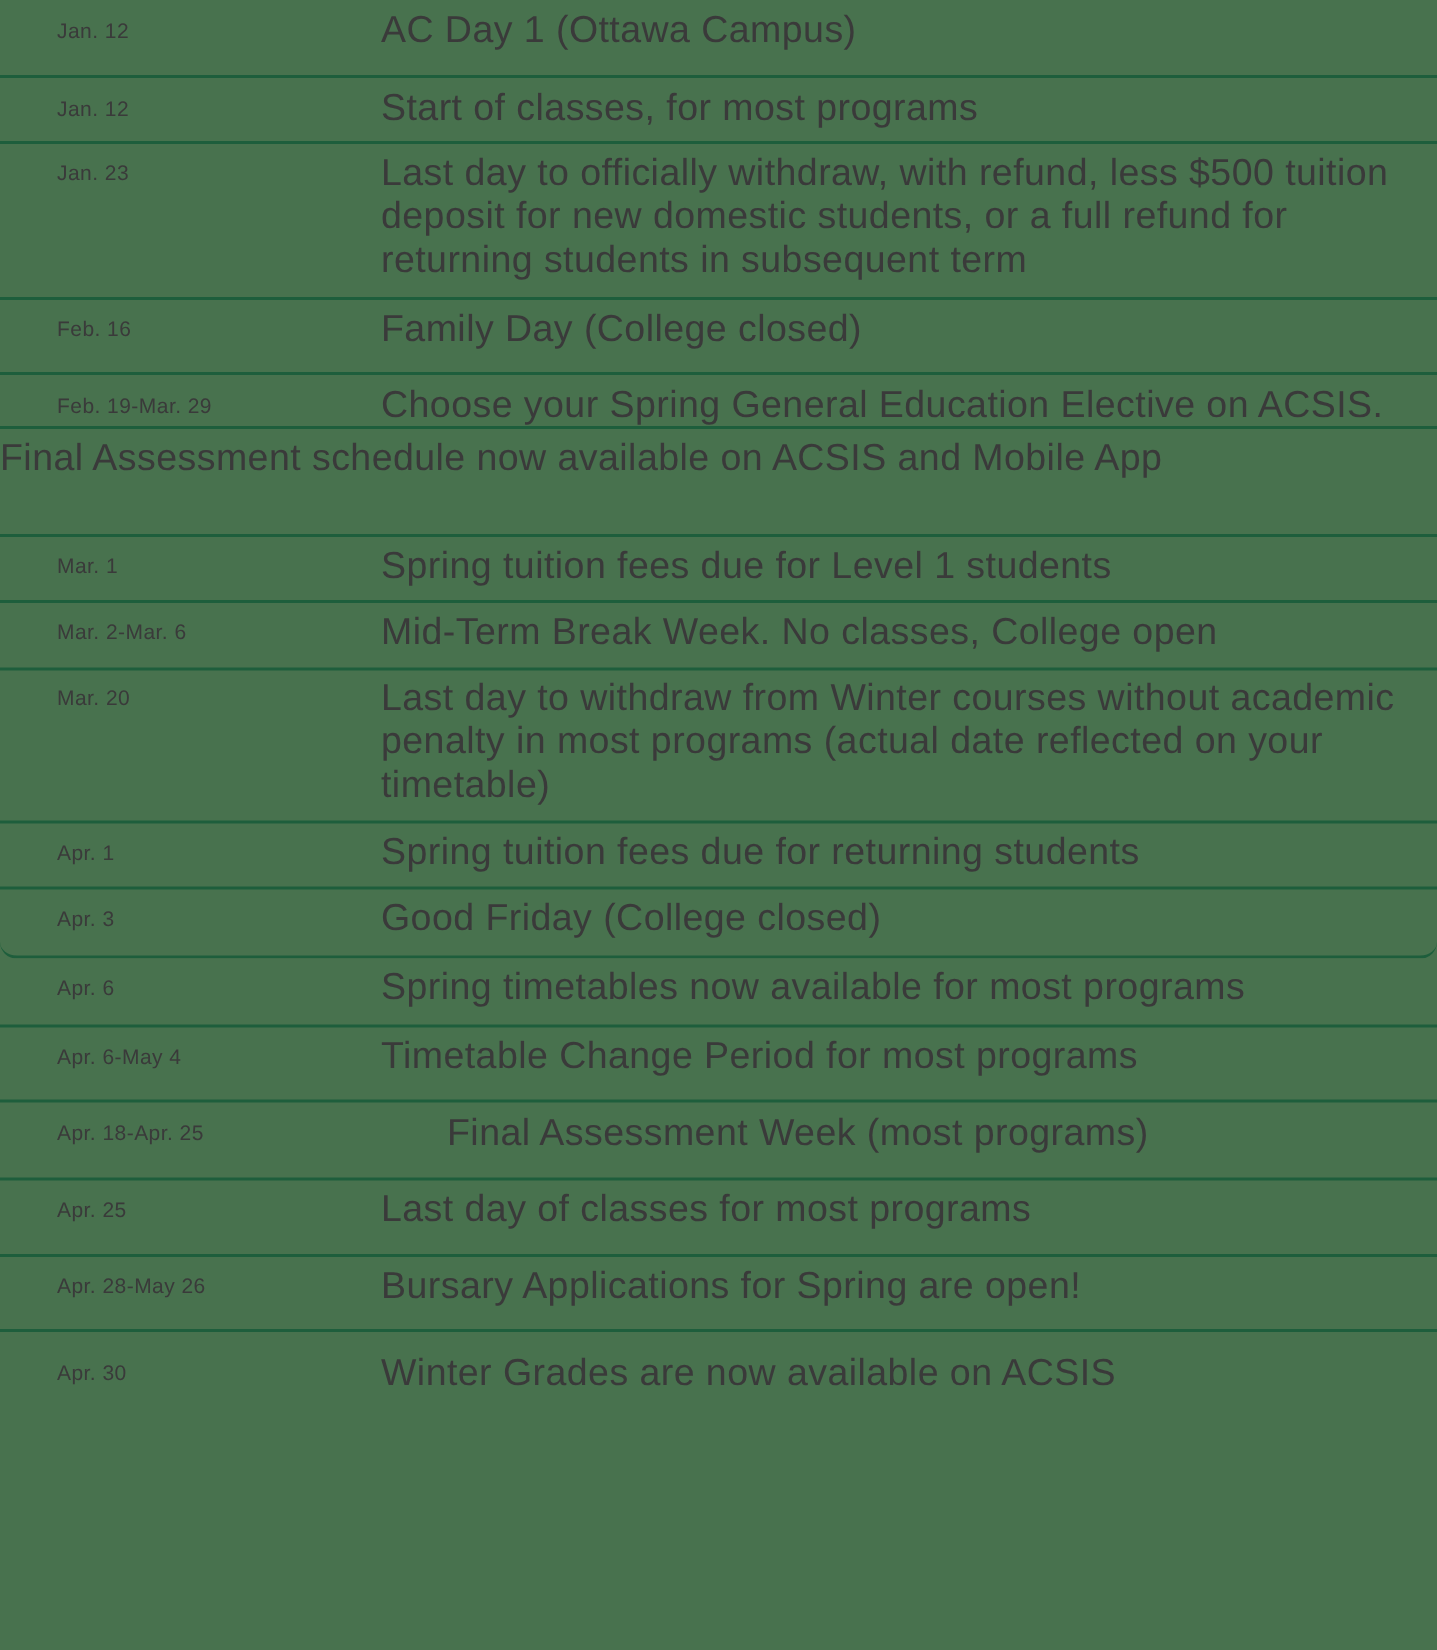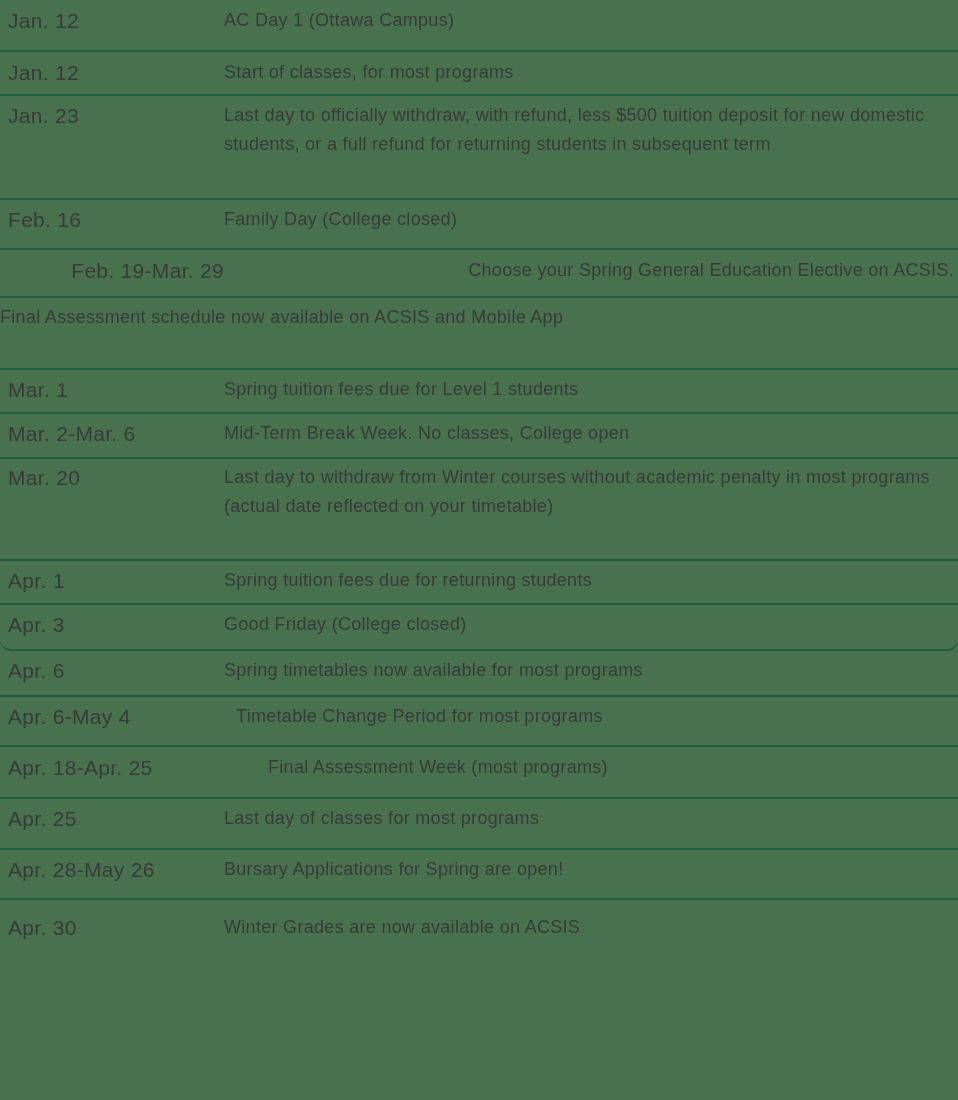--- a/index.html
+++ b/index.html
@@ -25,30 +25,31 @@
     }
     .row:last-child {
       border-bottom: none;
       align-items: center;
     }
     .date {
       width: 224px;
       flex: 0 0 224px;
       padding-left: 8px;
       box-sizing: border-box;
-      font-size: 21px;
+      font-size: 14px;
       line-height: 29px;
       letter-spacing: 0.3px;
+      margin-left: 30px;
     }
     .desc {
       flex: 1 1 auto;
-      font-size: 18px;
+      font-size: 25px;
       line-height: 29px;
       letter-spacing: 0.3px;
-      padding-right: 4px;
+      padding-right: 16px;
     }
   </style>
 </head>
 <body>
 
 <div class="schedule">
   <div class="row" style="height:52px;padding-top:6px;">
     <div class="date">Jan. 12</div>
     <div class="desc">AC Day 1 (Ottawa Campus)</div>
   </div>
@@ -57,21 +58,21 @@
     <div class="desc">Start of classes, for most programs</div>
   </div>
   <div class="row" style="height:104px;padding-top:5px;">
     <div class="date">Jan. 23</div>
     <div class="desc">Last day to officially withdraw, with refund, less $500 tuition deposit for new domestic students, or a full refund for returning students in subsequent term</div>
   </div>
   <div class="row" style="height:50px;padding-top:5px;">
     <div class="date">Feb. 16</div>
     <div class="desc">Family Day (College closed)</div>
   </div>
-  <div class="row" style="height:48px;padding-top:6px;text-align:right;">
+  <div class="row" style="height:36px;padding-top:6px;">
     <div class="date">Feb. 19-Mar. 29</div>
     <div class="desc">Choose your Spring General Education Elective on ACSIS.</div>
   </div>
   <div class="row" style="height:72px;padding-top:5px;">
     <div class="desc">Final Assessment schedule now available on ACSIS and Mobile App</div>
   </div>
   <div class="row" style="height:44px;padding-top:5px;">
     <div class="date">Mar. 1</div>
     <div class="desc">Spring tuition fees due for Level 1 students</div>
   </div>
@@ -88,21 +89,21 @@
     <div class="desc">Spring tuition fees due for returning students</div>
   </div>
   <div class="row" style="height:46px;padding-top:5px;border-radius:11px;">
     <div class="date">Apr. 3</div>
     <div class="desc">Good Friday (College closed)</div>
   </div>
   <div class="row" style="height:46px;padding-top:5px;">
     <div class="date">Apr. 6</div>
     <div class="desc">Spring timetables now available for most programs</div>
   </div>
-  <div class="row" style="height:50px;padding-top:5px;gap:12px;">
+  <div class="row" style="height:50px;padding-top:5px;">
     <div class="date">Apr. 6-May 4</div>
     <div class="desc">Timetable Change Period for most programs</div>
   </div>
   <div class="row" style="height:52px;padding-top:6px;gap:44px;">
     <div class="date">Apr. 18-Apr. 25</div>
     <div class="desc">Final Assessment Week (most programs)</div>
   </div>
   <div class="row" style="height:51px;padding-top:5px;">
     <div class="date">Apr. 25</div>
     <div class="desc">Last day of classes for most programs</div>

